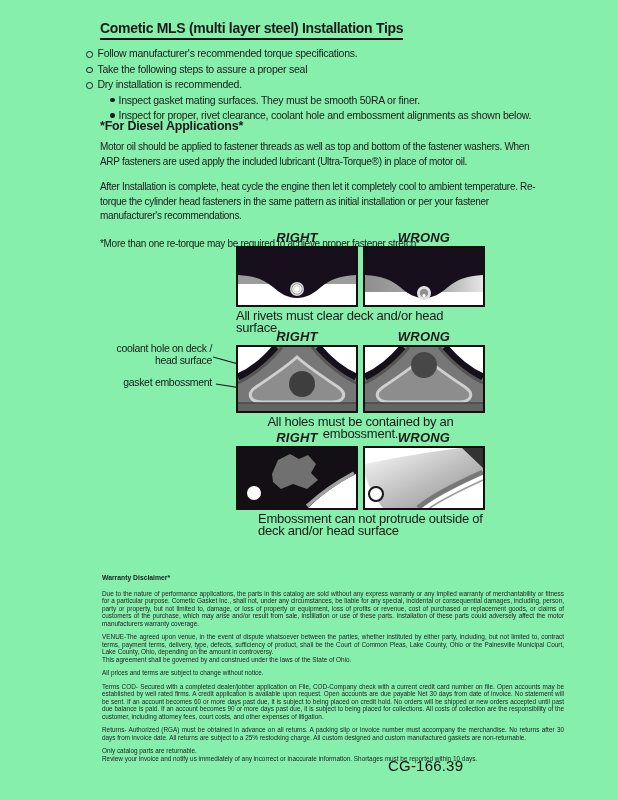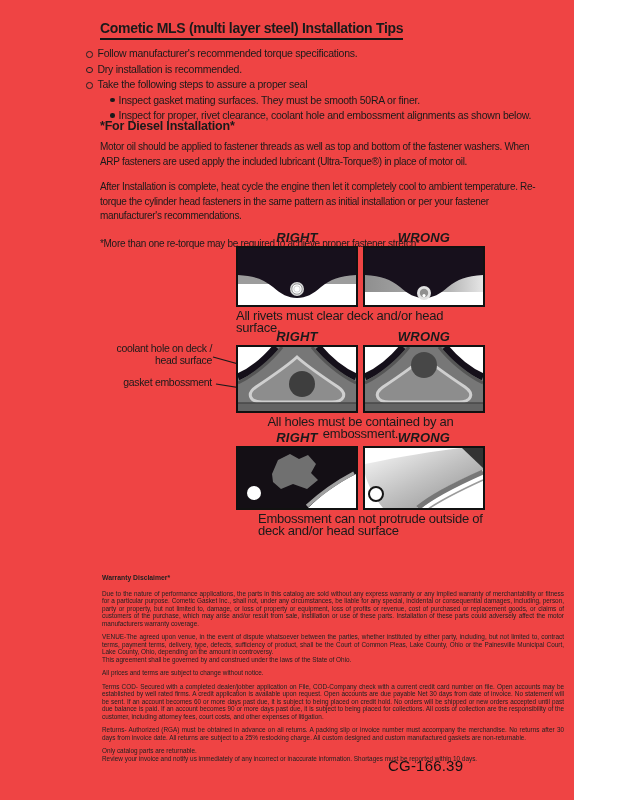--- a/index.html
+++ b/index.html
@@ -1,17 +1,17 @@
 <!DOCTYPE html>
 <html><head>
 <meta charset="utf-8">
 <style>
   html,body{margin:0;padding:0;background:#ffffff;}
   .page{
-    position:relative;width:574px;height:800px;background:#ef4444;overflow:hidden;
+    position:relative;width:618px;height:800px;background:#86efac;overflow:hidden;
     font-family:"Liberation Sans","DejaVu Sans",sans-serif;color:#1a1a1a;
   }
   
   .title{
     position:absolute;left:100px;top:20px;font-size:14px;font-weight:bold;
     letter-spacing:-0.3px;border-bottom:2px solid #141414;padding-bottom:2px;
   }
   
   .bullets{position:absolute;left:86px;top:46px;width:470px;font-size:10.5px;letter-spacing:-0.25px;}
   .b-row{display:flex;align-items:flex-start;line-height:15.5px;}
@@ -54,38 +54,38 @@
 
   <div class="title">Cometic MLS (multi layer steel) Installation Tips</div>
 
   <div class="bullets">
     <div class="b-row">
       <span class="marker-o"></span>
       <span>Follow manufacturer's recommended torque specifications.</span>
     </div>
     <div class="b-row">
       <span class="marker-o"></span>
-      <span>Dry installation is recommended.</span>
+      <span>Take the following steps to assure a proper seal</span>
     </div>
     <div class="b-row">
       <span class="marker-o"></span>
-      <span>Take the following steps to assure a proper seal</span>
+      <span>Dry installation is recommended.</span>
     </div>
     <div class="b-row sub">
       <span class="marker-d"></span>
       <span>Inspect gasket mating surfaces.  They must be smooth 50RA or finer.</span>
     </div>
     <div class="b-row sub">
       <span class="marker-d"></span>
       <span>Inspect for proper, rivet clearance, coolant hole and embossment alignments as shown below.</span>
     </div>
   </div>
 
   <div class="diesel">
-    <h2>*For Diesel Installation*</h2>
+    <h2>*For Diesel Applications*</h2>
     <p>Motor oil should be applied to fastener threads as well as top and bottom of the fastener washers. When ARP fasteners are used apply the included lubricant (Ultra-Torque®) in place of motor oil.</p>
     <p>After Installation is complete, heat cycle the engine then let it completely cool to ambient temperature. Re-torque the cylinder head fasteners in the same pattern as initial installation or per your fastener manufacturer's recommendations.</p>
     <p class="note">*More than one re-torque may be required to achieve proper fastener stretch*</p>
   </div>
 
   <div class="fig" id="fig1">
     <div class="fig-heads">
       <span>RIGHT</span>
       <span>WRONG</span>
     </div>

